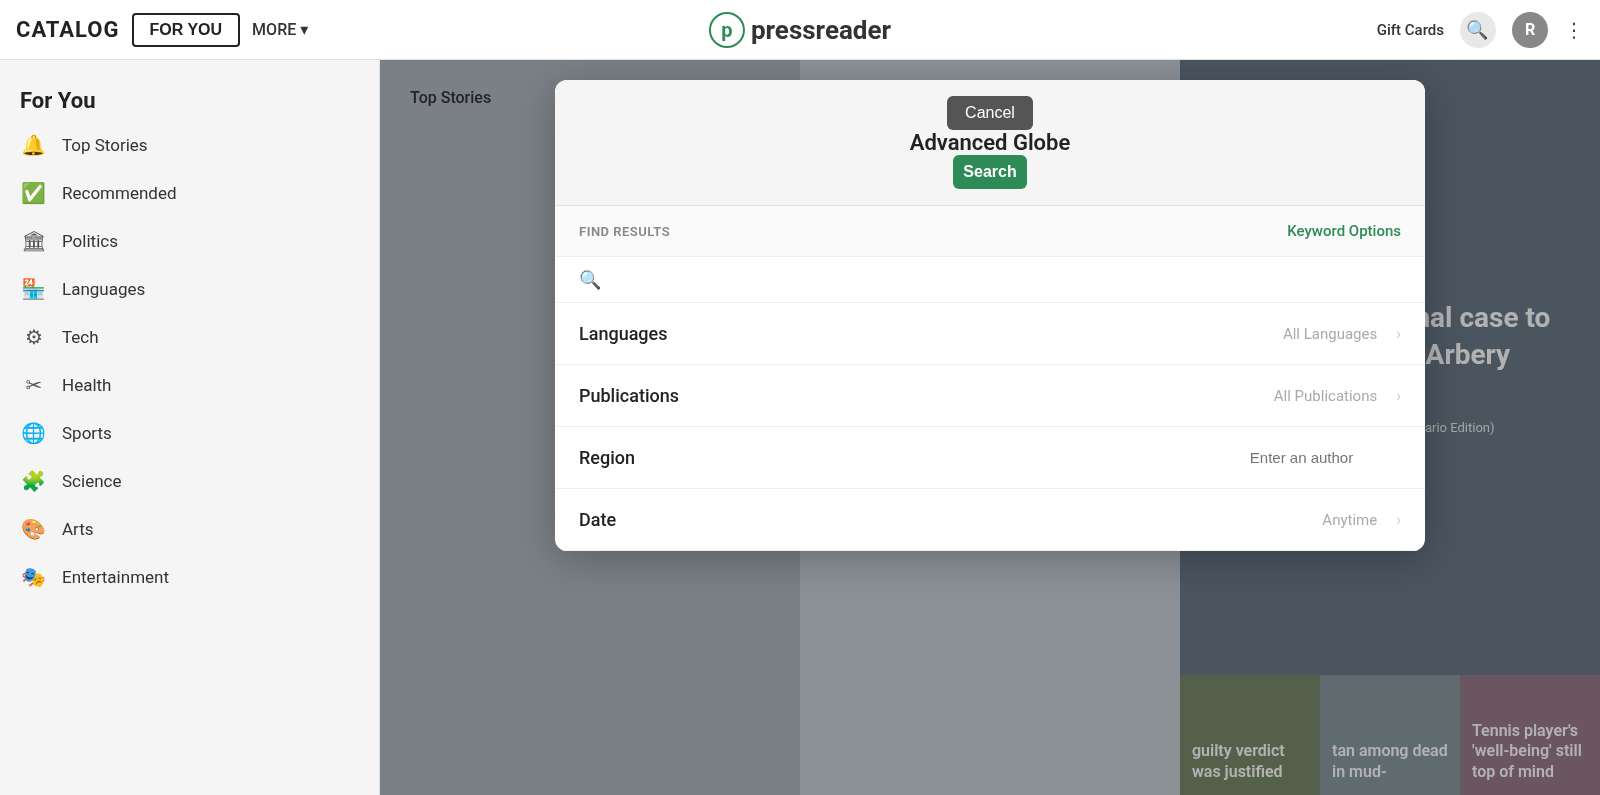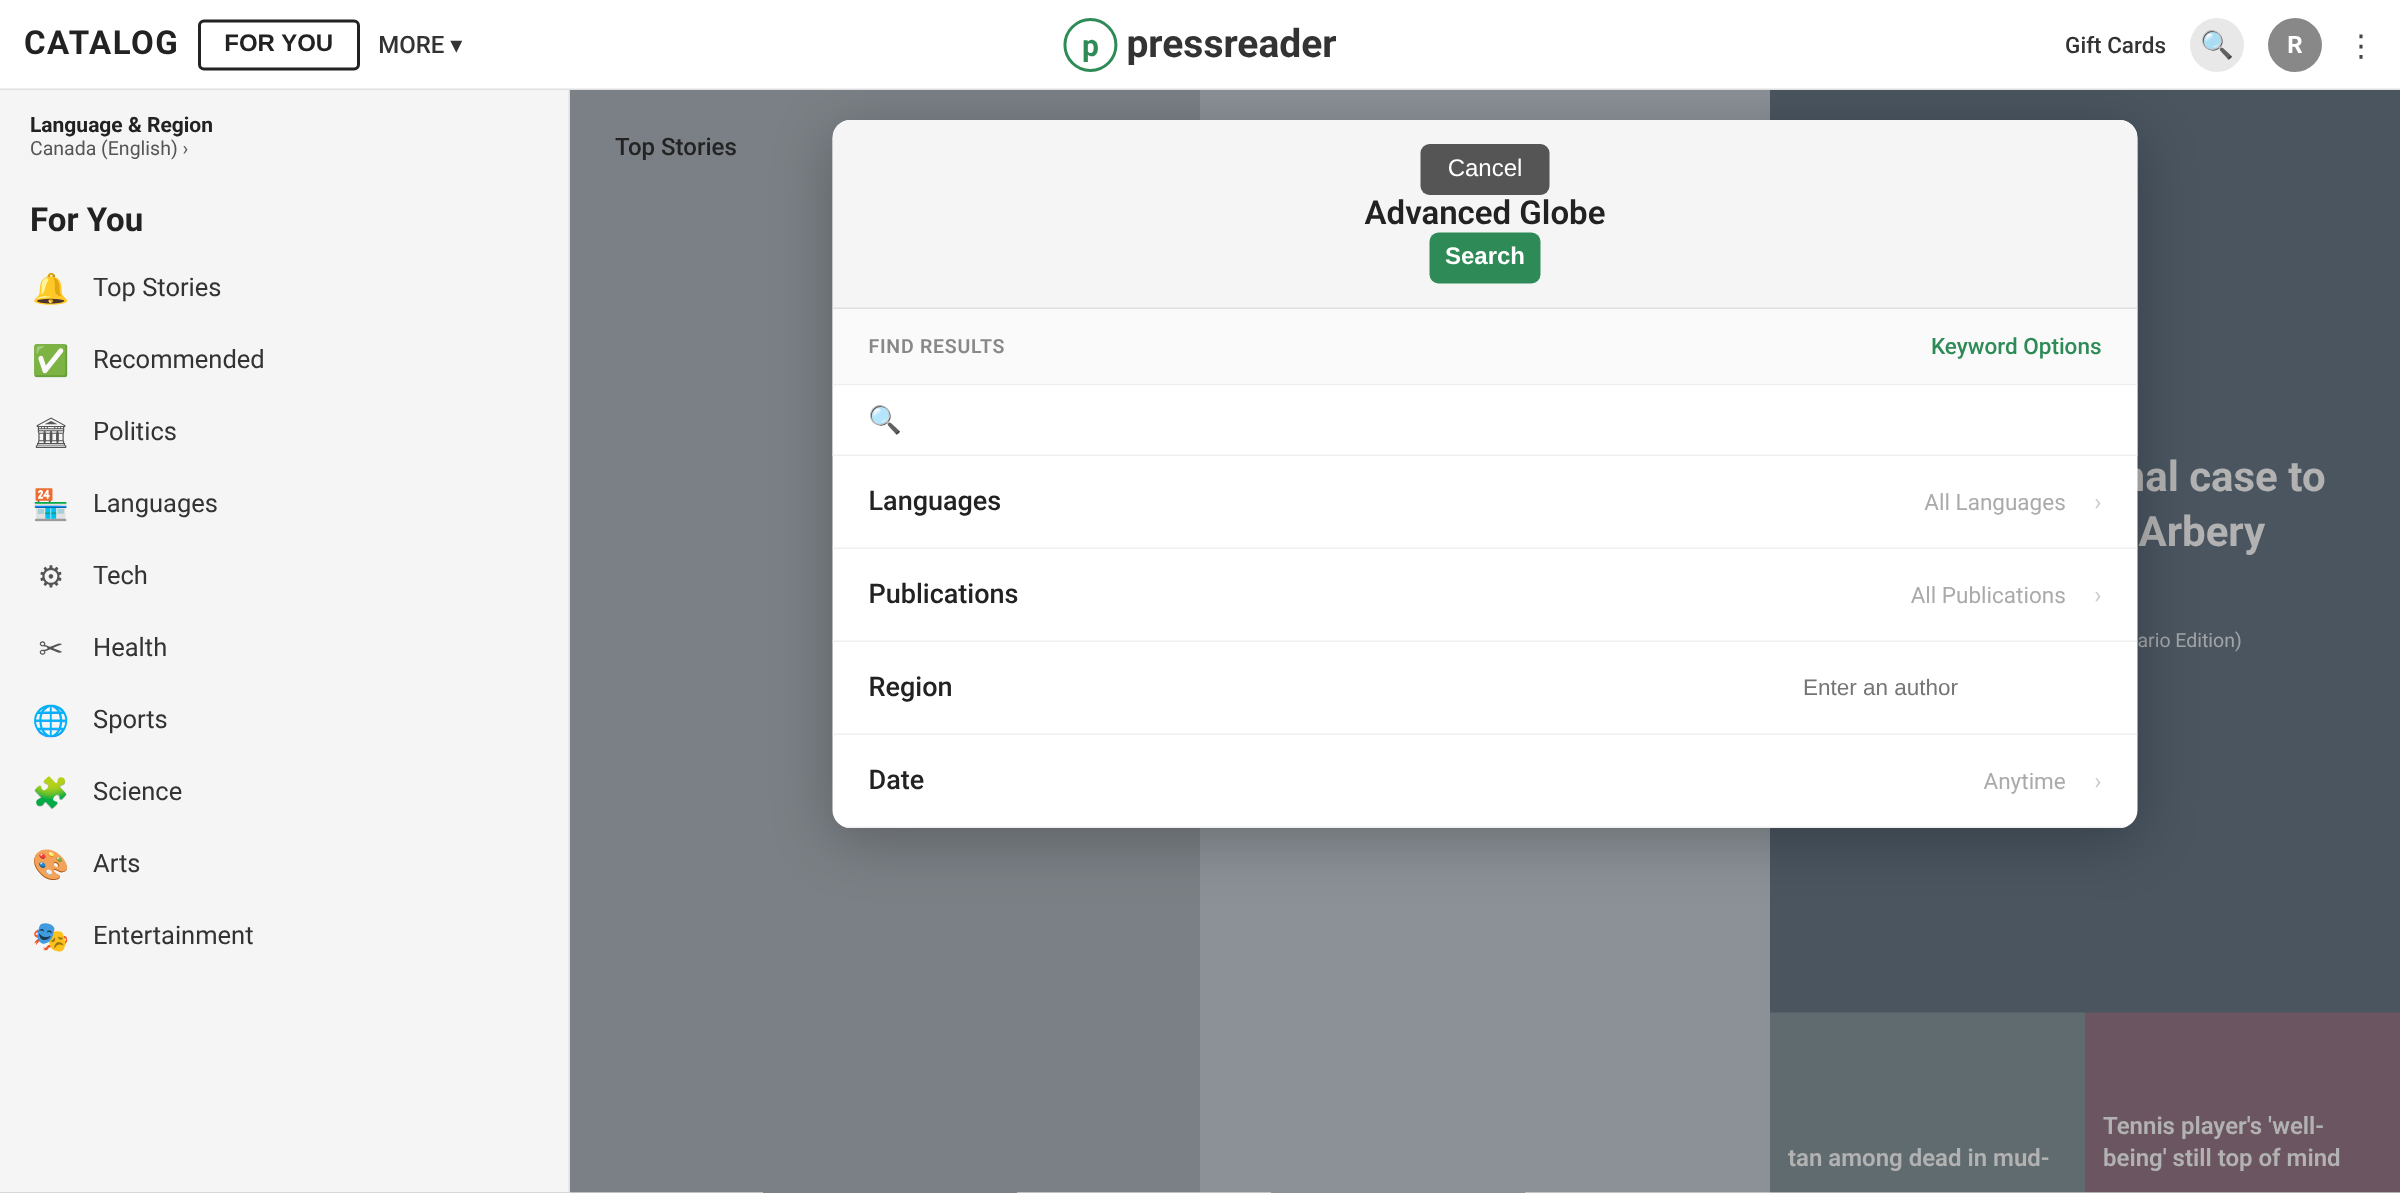--- a/index.html
+++ b/index.html
@@ -147,21 +147,21 @@
     }
     .modal-row {
       display: flex; align-items: center; justify-content: space-between;
       padding: 20px 24px; border-bottom: 1px solid #efefef; cursor: pointer;
     }
     .modal-row-label { font-size: 18px; color: #222; font-weight: 500; }
     .modal-row-value { font-size: 15px; color: #aaa; display: flex; align-items: center; gap: 19px; }
     .chevron { font-size: 16px; color: #ccc; }
     .author-input {
       border: none; outline: none; font-size: 15px; color: #3b82f6;
-      background: transparent; text-align: left;
+      background: transparent; text-align: center;
     }
   </style>
 </head>
 <body>
 
 <div class="top-nav">
   <span class="nav-catalog">CATALOG</span>
   <button class="nav-for-you">FOR YOU</button>
   <span class="nav-more">
     <span>MORE</span>
@@ -183,26 +183,20 @@
       <span>🔍</span>
     </div>
     <div class="nav-avatar">R</div>
     <span class="nav-more-dots">⋮</span>
   </div>
 </div>
 
 <div class="main-layout">
 
   <div class="sidebar">
-    <div class="sidebar-lang">
-      <div class="sidebar-lang-title">Language &amp; Region</div>
-      <div class="sidebar-lang-sub">
-        <span>Canada (English)</span> <span>›</span>
-      </div>
-    </div>
     <div class="sidebar-section-title">For You</div>
 
     <div class="sidebar-item">
       <span class="sidebar-icon">🔔</span>
       <span>Top Stories</span>
     </div>
     <div class="sidebar-item">
       <span class="sidebar-icon">✅</span>
       <span>Recommended</span>
     </div>
@@ -248,20 +242,23 @@
       </div>
       <div class="content-col2">
         <span class="col2-chart-label">Major stock indexes</span>
       </div>
       <div class="content-col3">
         <div class="col3-overlay">
           <div class="col3-headline">Lawyers make final case to Georgia jurors in Arbery killing</div>
           <div class="col3-source">The Globe and Mail (Ontario Edition)</div>
         </div>
         <div class="bottom-cards">
+          <div class="bottom-card bottom-card1">
+            <span class="bottom-card-text">guilty verdict was justified</span>
+          </div>
           <div class="bottom-card bottom-card2">
             <span class="bottom-card-text">tan among dead in mud-</span>
           </div>
           <div class="bottom-card bottom-card3">
             <span class="bottom-card-text">Tennis player's 'well-being' still top of mind</span>
           </div>
         </div>
       </div>
     </div>
 

